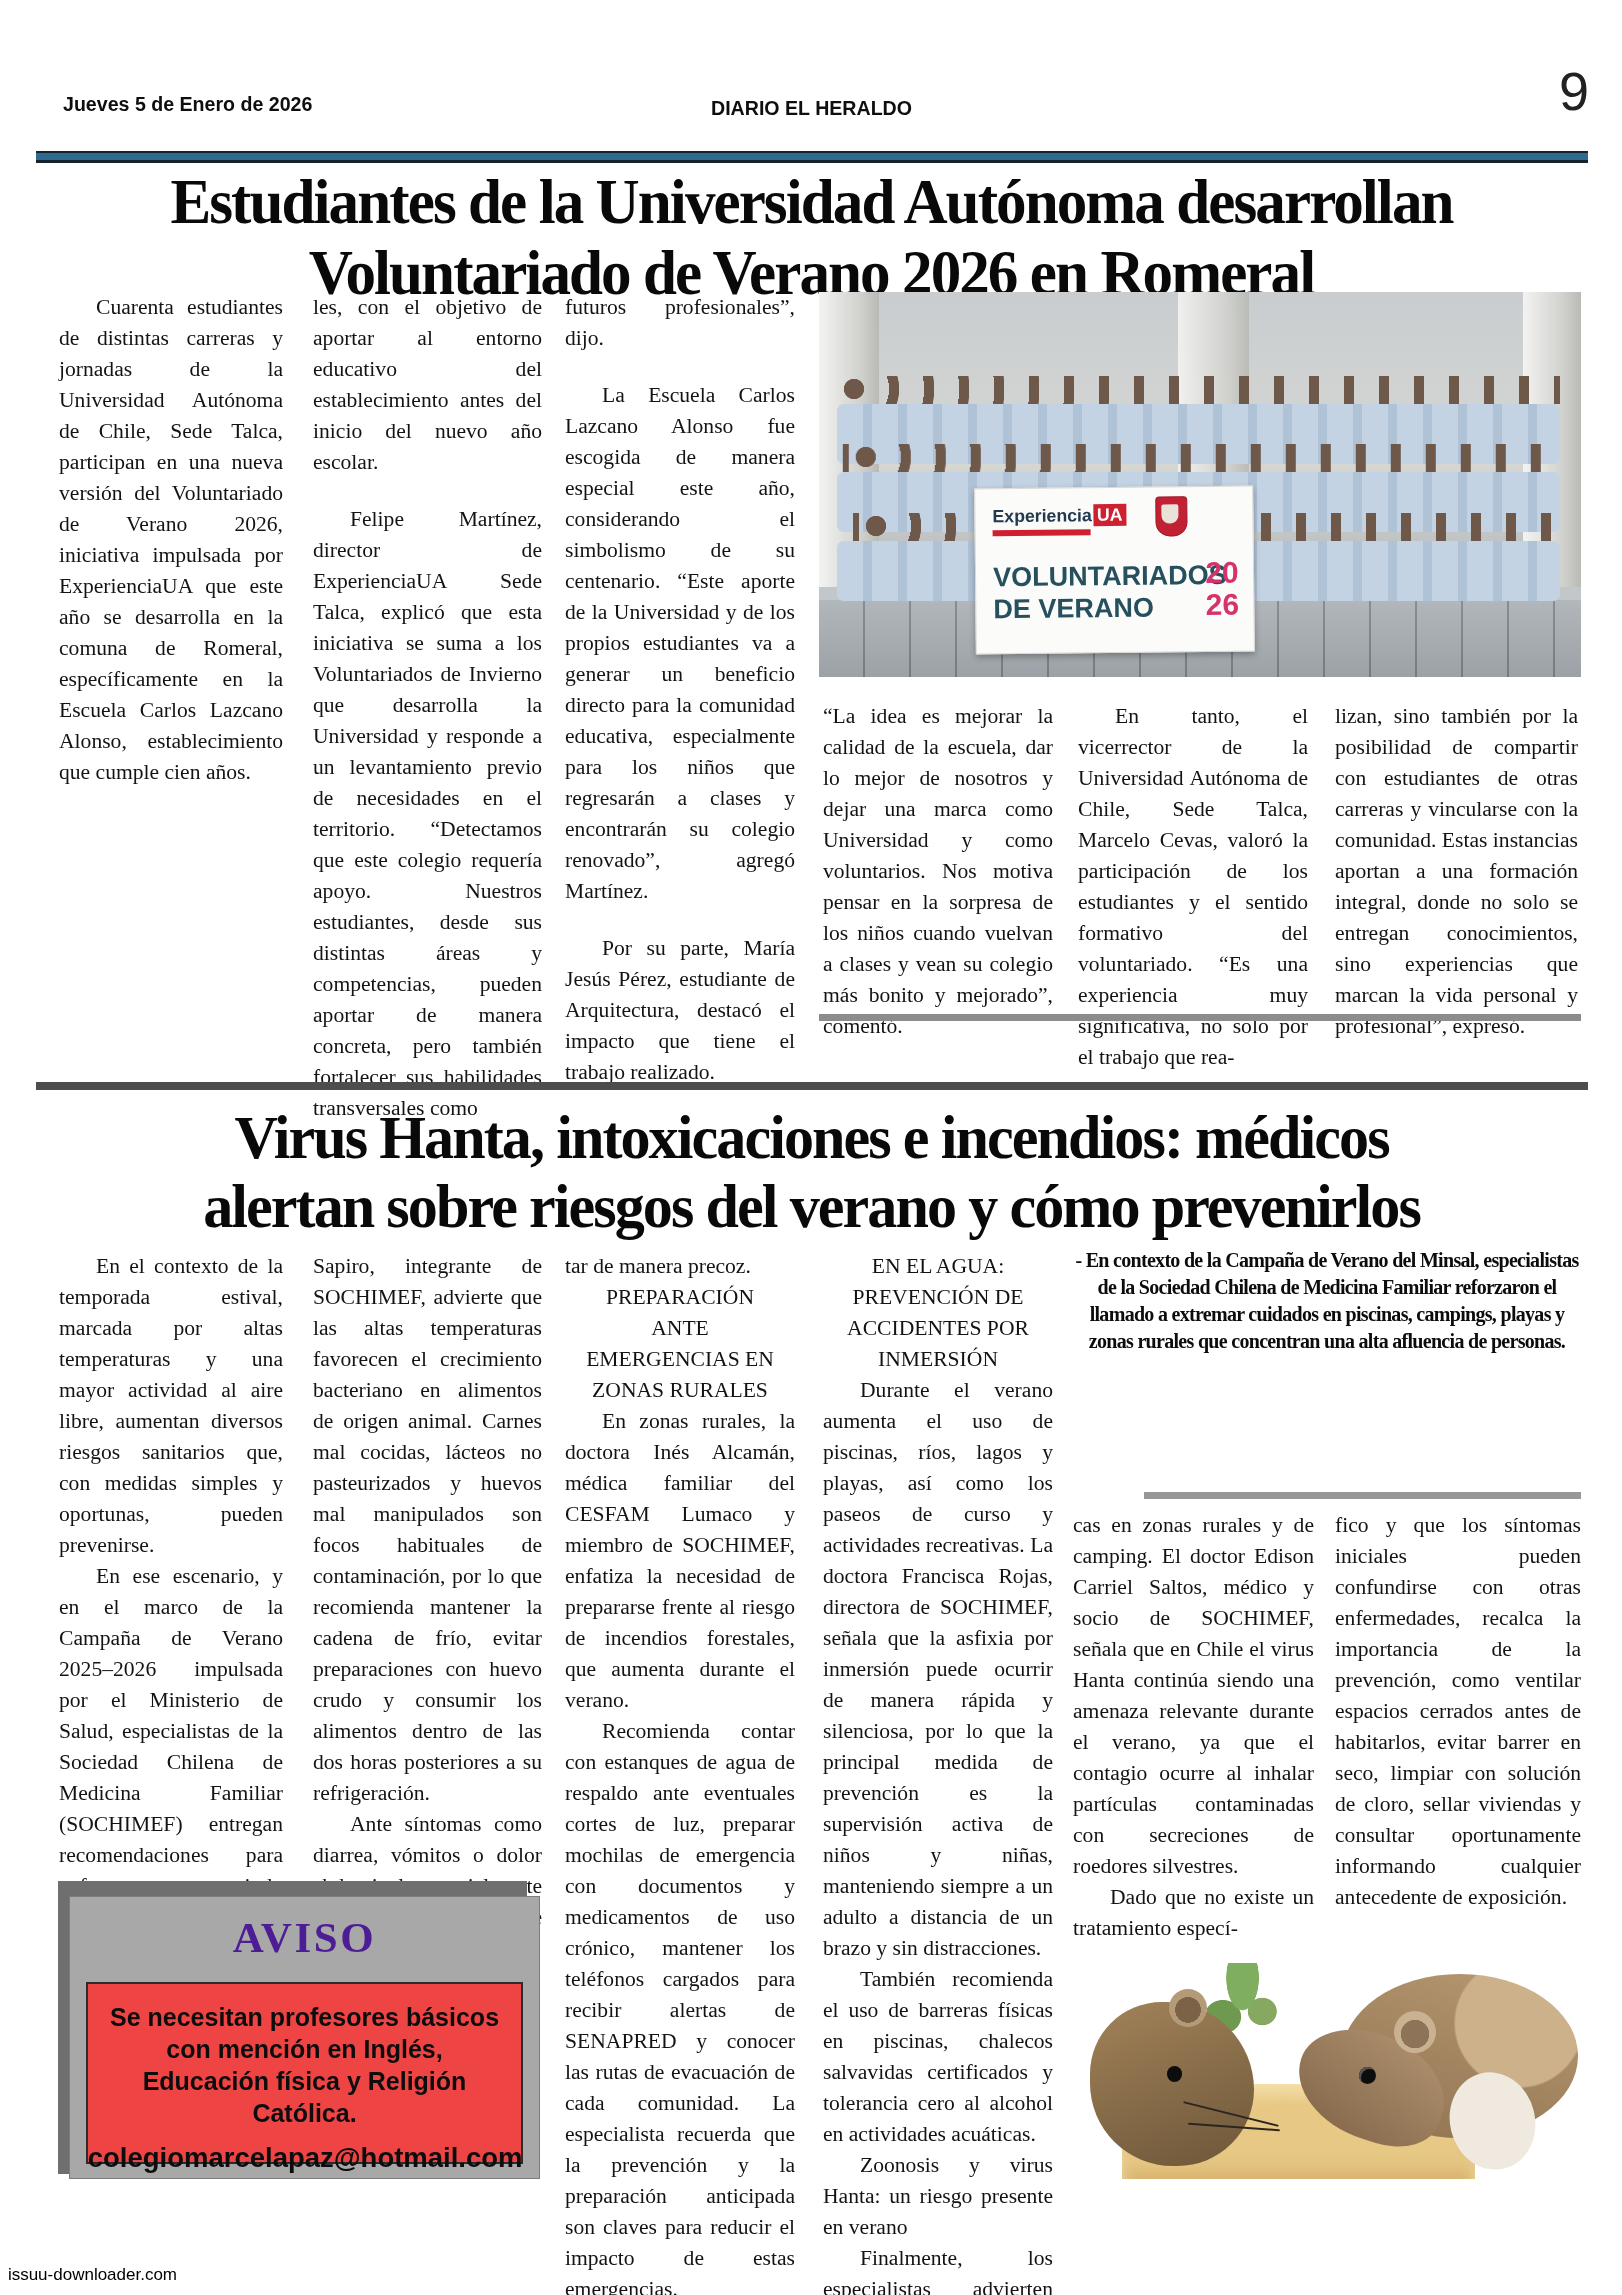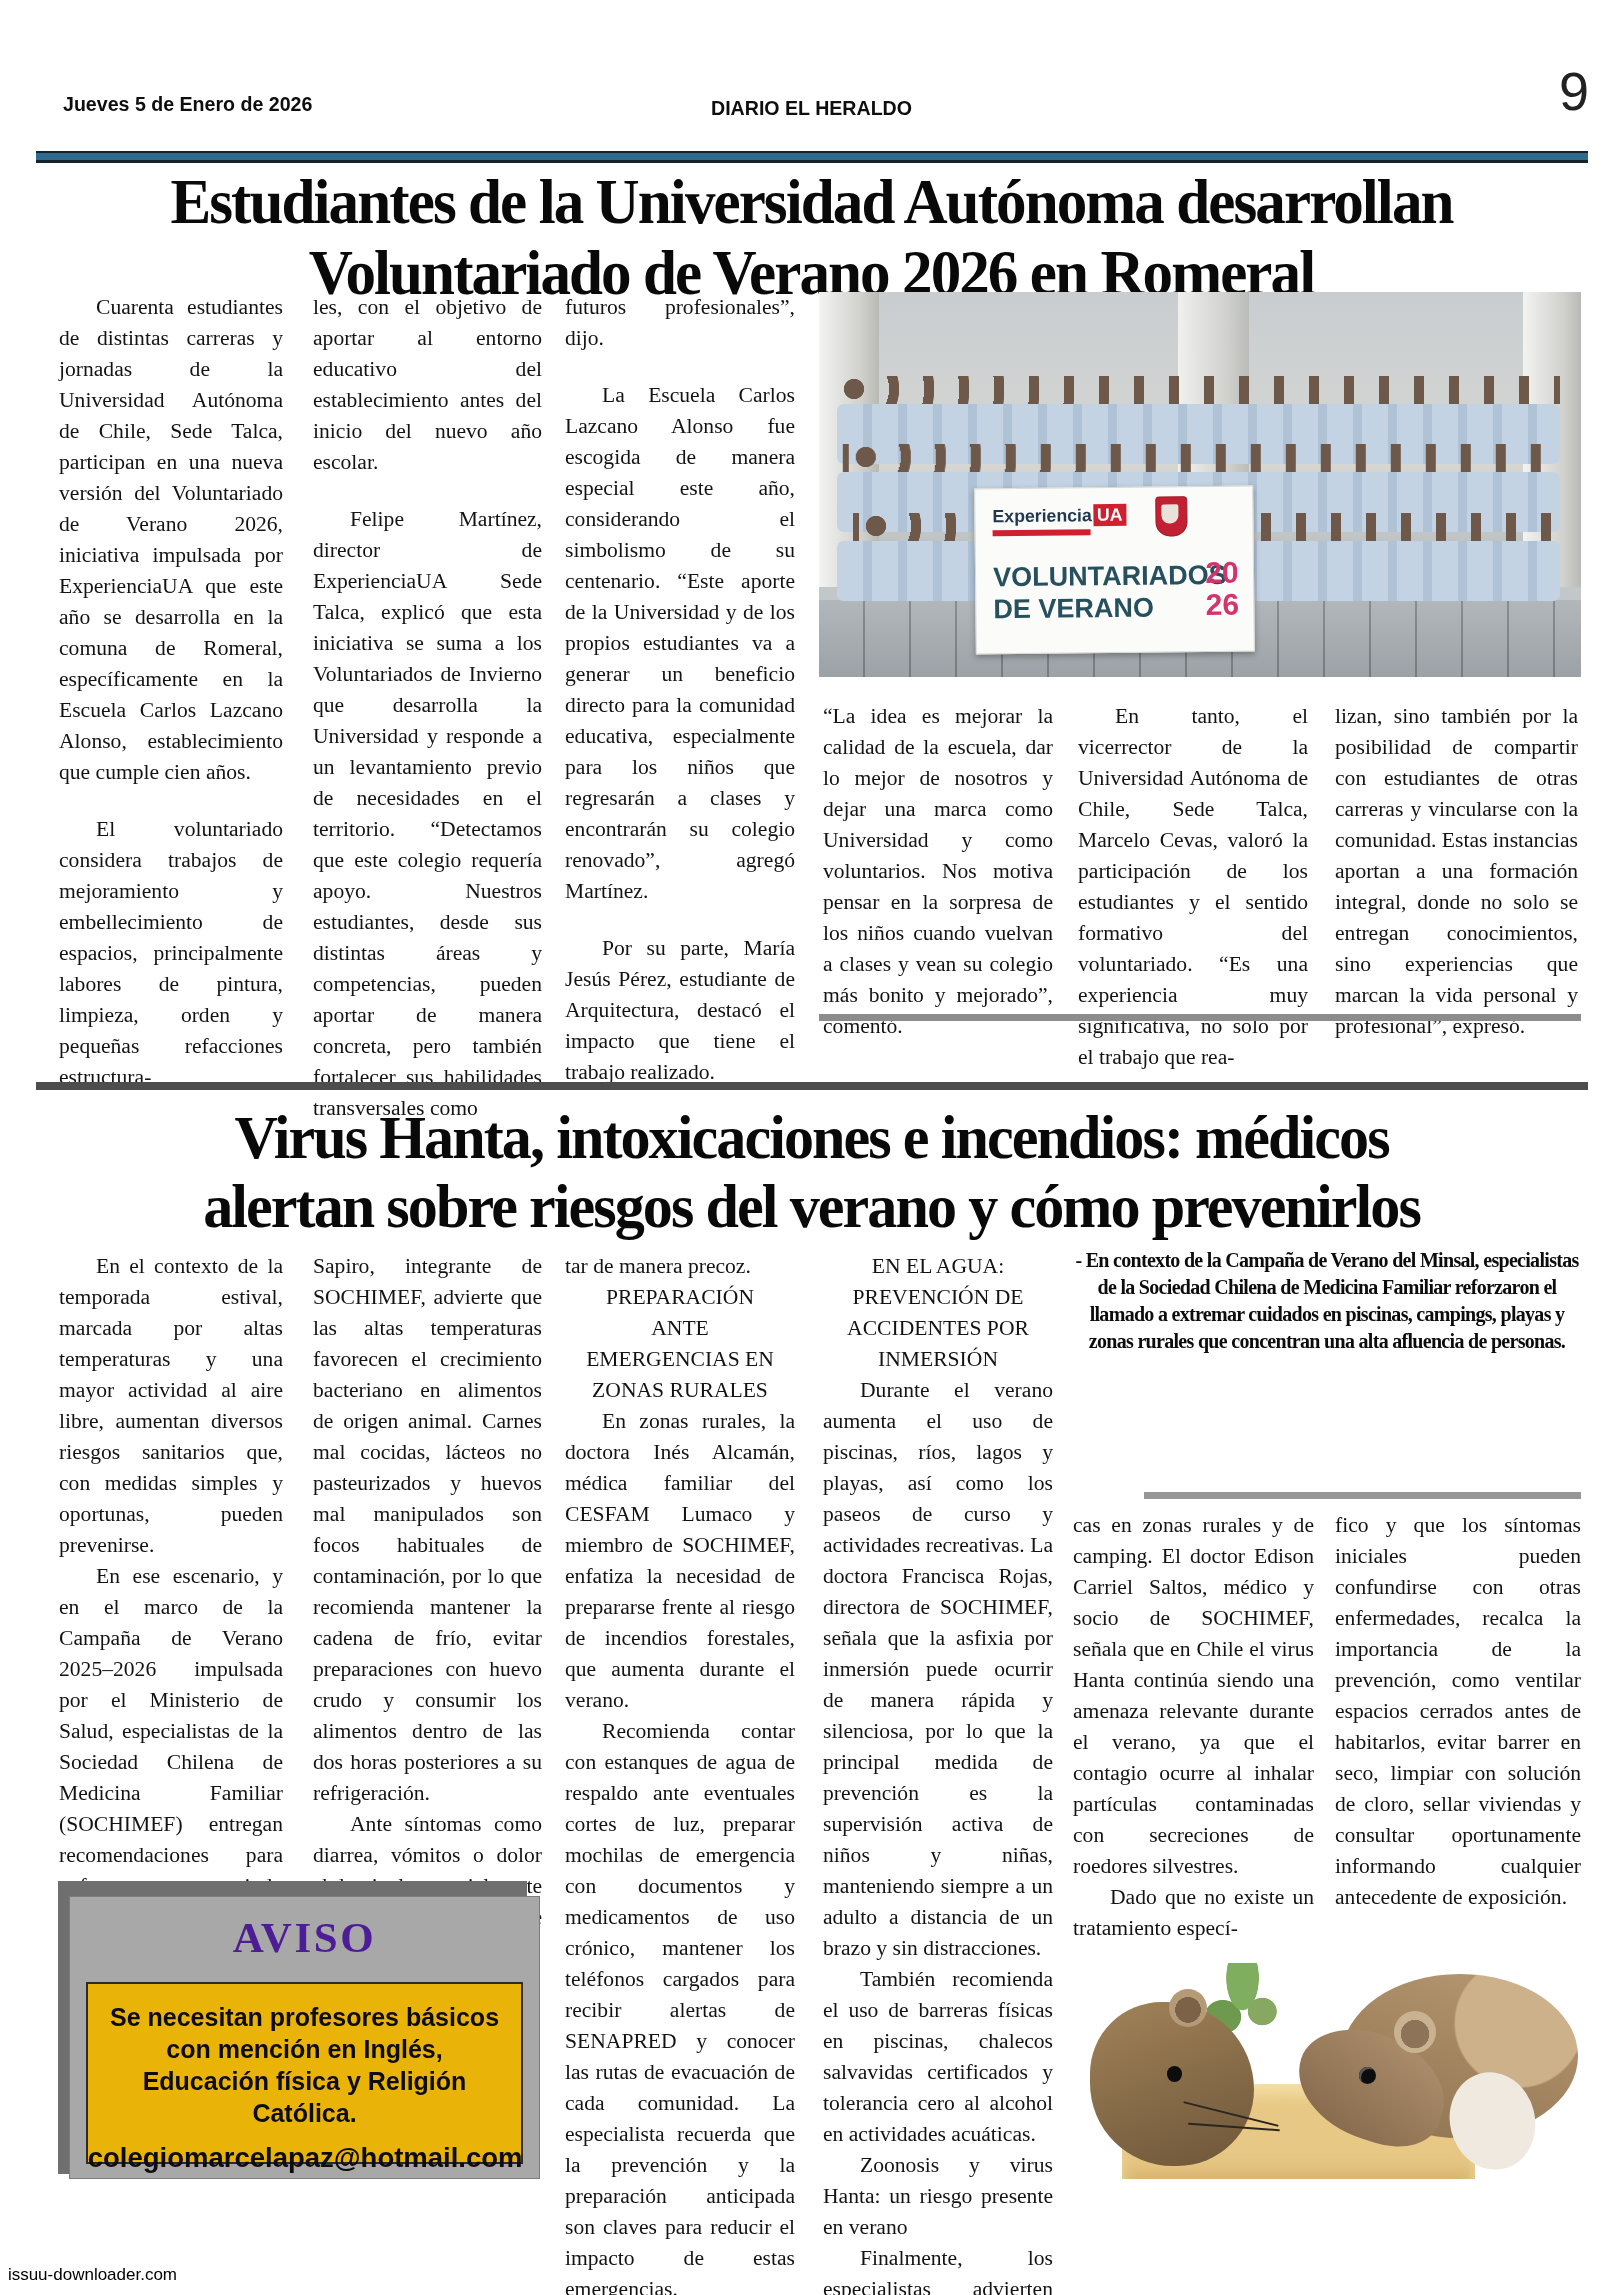--- a/index.html
+++ b/index.html
@@ -113,21 +113,21 @@
       background:radial-gradient(circle at 50% 55%,#7c6246 0 45%,#b59a78 46%);}
   .ml-eye{left:77px;top:77px;width:15.7px;height:15.7px;border-radius:50%;background:#0d0d0d;}
   .whisker{position:absolute;height:2px;background:#2c2620;border-radius:1.3px;}
   .wk1{left:92px;top:124px;width:98px;transform:rotate(14deg);}
   .wk2{left:98px;top:137px;width:92px;transform:rotate(4deg);}
   
   .aviso-shadow{position:absolute;left:58px;top:1881px;width:469px;height:293px;background:#6f6f6f;}
   .aviso{position:absolute;left:69px;top:1896px;width:469px;height:281px;background:#a8a8a8;border:0.7px solid #7c7c7c;}
   .aviso-title{margin-top:15.7px;text-align:center;font:700 43px "Liberation Serif",serif;
                letter-spacing:2.6px;color:#4c1d95;}
-  .aviso-inner{position:absolute;left:15.7px;right:15.7px;top:85px;bottom:14.4px;background:#eab308;
+  .aviso-inner{position:absolute;left:15.7px;right:15.7px;top:85px;bottom:14.4px;background:#ef4444;
                border:2px solid #2b2b2b;}
   .aviso-body{margin:17px 13px 0;text-align:center;font:700 25px "Liberation Sans",sans-serif;
               line-height:1.28;color:#0d0d0d;}
   .aviso-email{margin-top:13px;text-align:center;font:700 27.5px "Liberation Sans",sans-serif;color:#0d0d0d;}
   
   .watermark{position:absolute;left:7.9px;top:2265px;font:400 17px "Liberation Sans",sans-serif;color:#000;}
 </style>
 </head>
 <body>
 
@@ -136,21 +136,20 @@
   <div class="hdr-date">Jueves 5 de Enero de 2026</div>
   <div class="hdr-paper">DIARIO EL HERALDO</div>
   <div class="hdr-page">9</div>
   <div class="hdr-rule"></div>
 
   <div class="headline h1a">Estudiantes de la Universidad Autónoma desarrollan</div>
   <div class="headline h1b">Voluntariado de Verano 2026 en Romeral</div>
 
   <div class="col a1 a1c1">
     <p class="ind">Cuarenta estudiantes de distintas carreras y jornadas de la Universidad Autónoma de Chile, Sede Talca, participan en una nueva versión del Voluntariado de Verano 2026, iniciativa impulsada por ExperienciaUA que este año se desarrolla en la comuna de Romeral, específicamente en la Escuela Carlos Lazcano Alonso, establecimiento que cumple cien años.</p>
-    <p class="ind">El voluntariado considera trabajos de mejoramiento y embellecimiento de espacios, principalmente labores de pintura, limpieza, orden y pequeñas refacciones estructura-</p>
   </div>
   <div class="col a1 a1c2">
     <p>les, con el objetivo de aportar al entorno educativo del establecimiento antes del inicio del nuevo año escolar.</p>
     <p class="ind">Felipe Martínez, director de ExperienciaUA Sede Talca, explicó que esta iniciativa se suma a los Voluntariados de Invierno que desarrolla la Universidad y responde a un levantamiento previo de necesidades en el territorio. “Detectamos que este colegio requería apoyo. Nuestros estudiantes, desde sus distintas áreas y competencias, pueden aportar de manera concreta, pero también fortalecer sus habilidades transversales como</p>
   </div>
   <div class="col a1 a1c3">
     <p>futuros profesionales”, dijo.</p>
     <p class="ind">La Escuela Carlos Lazcano Alonso fue escogida de manera especial este año, considerando el simbolismo de su centenario. “Este aporte de la Universidad y de los propios estudiantes va a generar un beneficio directo para la comunidad educativa, especialmente para los niños que regresarán a clases y encontrarán su colegio renovado”, agregó Martínez.</p>
     <p class="ind">Por su parte, María Jesús Pérez, estudiante de Arquitectura, destacó el impacto que tiene el trabajo realizado.</p>
   </div>

